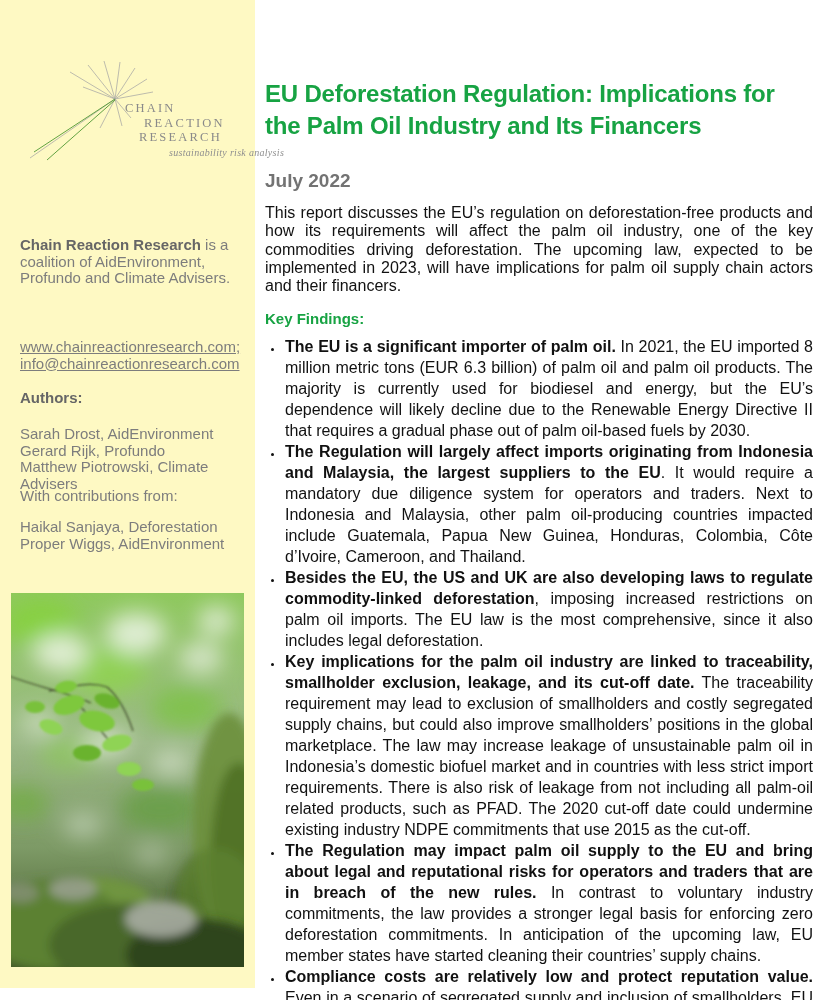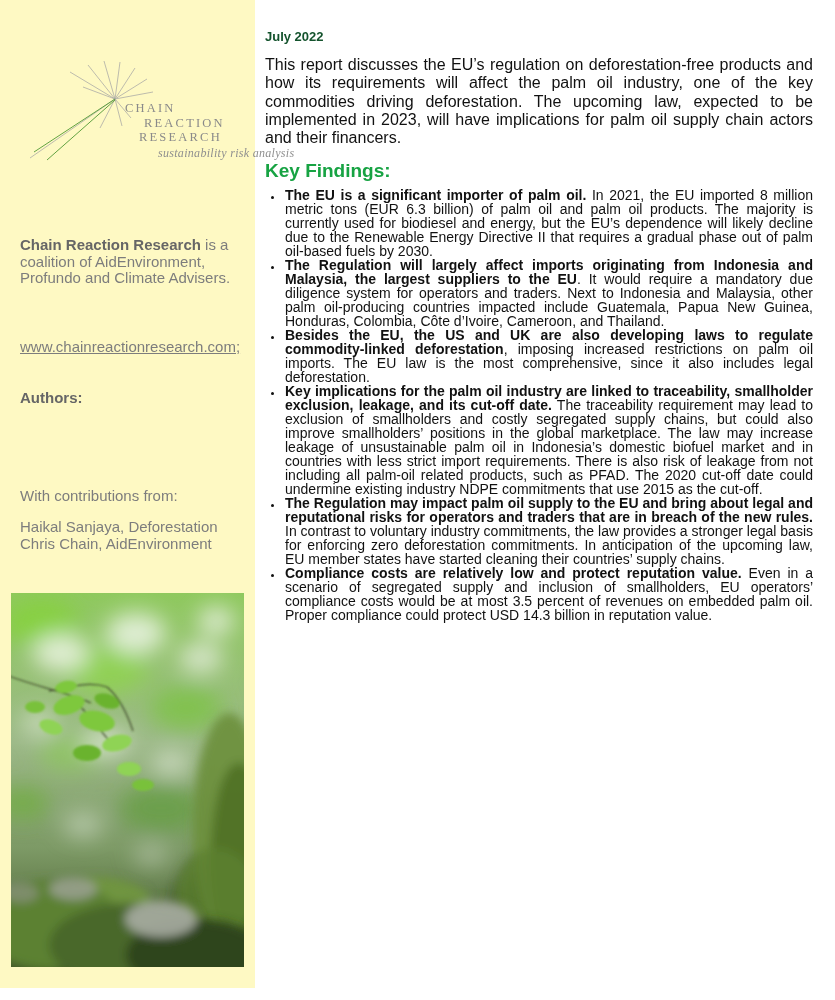--- a/index.html
+++ b/index.html
@@ -16,56 +16,56 @@
   }
   .logo-burst{position:absolute;left:0;top:0;}
   .logo-text{
     position:absolute;left:125px;top:101px;
     font-family:"Liberation Serif", serif;
     color:#8a8a8a;font-size:12.5px;letter-spacing:2.2px;line-height:14.5px;
     white-space:nowrap;
   }
   .logo-text .ln{display:block;}
   .logo-tagline{
-    display:block;margin-left:33px;margin-top:1px;
-    font-style:italic;font-size:12px;letter-spacing:0.3px;color:#8f8f8f;
+    display:block;margin-left:44px;margin-top:1px;
+    font-style:italic;font-size:10px;letter-spacing:0.3px;color:#8f8f8f;
   }
   .side-block{
     position:absolute;left:20px;width:218px;
     font-size:15px;line-height:16.5px;color:#7d7d7d;
   }
   .side-bold{font-weight:bold;color:#666666;}
   .side-link{display:block;color:#7d7d7d;text-decoration:underline;text-align:center;}
   .photo{
     position:absolute;left:11px;top:593px;width:233px;height:374px;
     overflow:hidden;
   }
   
   .main{
     position:absolute;left:265px;top:0;width:548px;color:#111111;
   }
   .title{
     margin:78px 0 0 0;
     color:#17a343;font-size:24px;line-height:31.5px;font-weight:bold;
     letter-spacing:-0.2px;
   }
-  .date{margin-top:29px;font-size:13px;font-weight:bold;color:#14532d;}
+  .date{margin-top:29px;font-size:19px;font-weight:bold;color:#737373;}
   .intro{
     margin:12px 0 0 0;font-size:16px;line-height:18.3px;
     text-align:justify;
   }
   .kf-heading{
-    margin:13px 0 0 0;color:#17a343;font-size:19px;line-height:22px;
+    margin:13px 0 0 0;color:#17a343;font-size:15px;line-height:22px;
     font-weight:bold;
   }
   .findings{
     margin:6px 0 0 0;padding:0 0 0 19px;list-style:disc outside;
   }
   .findings li{
-    font-size:14px;line-height:14px;text-align:justify;padding-left:1px;
+    font-size:16px;line-height:21px;text-align:justify;padding-left:1px;
   }
   .findings li::marker{font-size:10.5px;}
 </style>
 </head>
 <body>
 
 <div class="sidebar">
 
   <svg class="logo-burst" width="255" height="170" viewBox="0 0 255 170">
     <g stroke="#a3a3a3" stroke-width="0.8" opacity="0.9">
@@ -94,28 +94,34 @@
     <span class="ln" style="margin-left:14px">RESEARCH</span>
     <span class="logo-tagline">sustainability risk analysis</span>
   </div>
 
   <div class="side-block" style="top:237px">
     <span class="side-bold">Chain Reaction Research</span><span> is a coalition of AidEnvironment, Profundo and Climate Advisers.</span>
   </div>
 
   <div class="side-block" style="top:339px">
       <a class="side-link" href="#">www.chainreactionresearch.com;</a>
+      <a class="side-link" href="#">info@chainreactionresearch.com</a>
     </div>
 
   <div class="side-block side-bold" style="top:390px">Authors:</div>
+  <div class="side-block" style="top:426px">
+      <div>Sarah Drost, AidEnvironment</div>
+      <div>Gerard Rijk, Profundo</div>
+      <div>Matthew Piotrowski, Climate Advisers</div>
+    </div>
 
   <div class="side-block" style="top:488px">With contributions from:</div>
   <div class="side-block" style="top:519px">
       <div>Haikal Sanjaya, Deforestation</div>
-      <div>Chris Chain, AidEnvironment</div>
+      <div>Proper Wiggs, AidEnvironment</div>
     </div>
 
   <div class="photo">
     <svg width="233" height="374" viewBox="0 0 233 374">
       <defs>
         <linearGradient id="bg" x1="0" y1="0" x2="0" y2="1">
           <stop offset="0" stop-color="#8fc95e"></stop>
           <stop offset="0.4" stop-color="#9cb987"></stop>
           <stop offset="0.68" stop-color="#7d9a66"></stop>
           <stop offset="1" stop-color="#3f5526"></stop>
@@ -179,20 +185,21 @@
           <ellipse cx="96" cy="108" rx="13" ry="7" transform="rotate(18 96 108)" fill="#6ab32f"></ellipse>
           <ellipse cx="118" cy="176" rx="12" ry="7" fill="#8fd355"></ellipse>
           <ellipse cx="132" cy="192" rx="11" ry="6" fill="#79c13b"></ellipse>
         </g>
       </g>
     </svg>
   </div>
 </div>
 
 <div class="main">
+  <h1 class="title">EU Deforestation Regulation: Implications for the Palm Oil Industry and Its Financers</h1>
   <div class="date">July 2022</div>
   <p class="intro">This report discusses the EU’s regulation on deforestation-free products and how its requirements will affect the palm oil industry, one of the key commodities driving deforestation. The upcoming law, expected to be implemented in 2023, will have implications for palm oil supply chain actors and their financers.</p>
   <h2 class="kf-heading">Key Findings:</h2>
   <ul class="findings">
       <li><b>The EU is a significant importer of palm oil.</b><span> In 2021, the EU imported 8 million metric tons (EUR 6.3 billion) of palm oil and palm oil products. The majority is currently used for biodiesel and energy, but the EU’s dependence will likely decline due to the Renewable Energy Directive II that requires a gradual phase out of palm oil-based fuels by 2030.</span></li>
       <li><b>The Regulation will largely affect imports originating from Indonesia and Malaysia, the largest suppliers to the EU</b><span>. It would require a mandatory due diligence system for operators and traders. Next to Indonesia and Malaysia, other palm oil-producing countries impacted include Guatemala, Papua New Guinea, Honduras, Colombia, Côte d’Ivoire, Cameroon, and Thailand.</span></li>
       <li><b>Besides the EU, the US and UK are also developing laws to regulate commodity-linked deforestation</b><span>, imposing increased restrictions on palm oil imports. The EU law is the most comprehensive, since it also includes legal deforestation.</span></li>
       <li><b>Key implications for the palm oil industry are linked to traceability, smallholder exclusion, leakage, and its cut-off date.</b><span> The traceability requirement may lead to exclusion of smallholders and costly segregated supply chains, but could also improve smallholders’ positions in the global marketplace. The law may increase leakage of unsustainable palm oil in Indonesia’s domestic biofuel market and in countries with less strict import requirements. There is also risk of leakage from not including all palm-oil related products, such as PFAD. The 2020 cut-off date could undermine existing industry NDPE commitments that use 2015 as the cut-off.</span></li>
       <li><b>The Regulation may impact palm oil supply to the EU and bring about legal and reputational risks for operators and traders that are in breach of the new rules.</b><span> In contrast to voluntary industry commitments, the law provides a stronger legal basis for enforcing zero deforestation commitments. In anticipation of the upcoming law, EU member states have started cleaning their countries’ supply chains.</span></li>
       <li><b>Compliance costs are relatively low and protect reputation value.</b><span> Even in a scenario of segregated supply and inclusion of smallholders, EU operators’ compliance costs would be at most 3.5 percent of revenues on embedded palm oil. Proper compliance could protect USD 14.3 billion in reputation value.</span></li>

